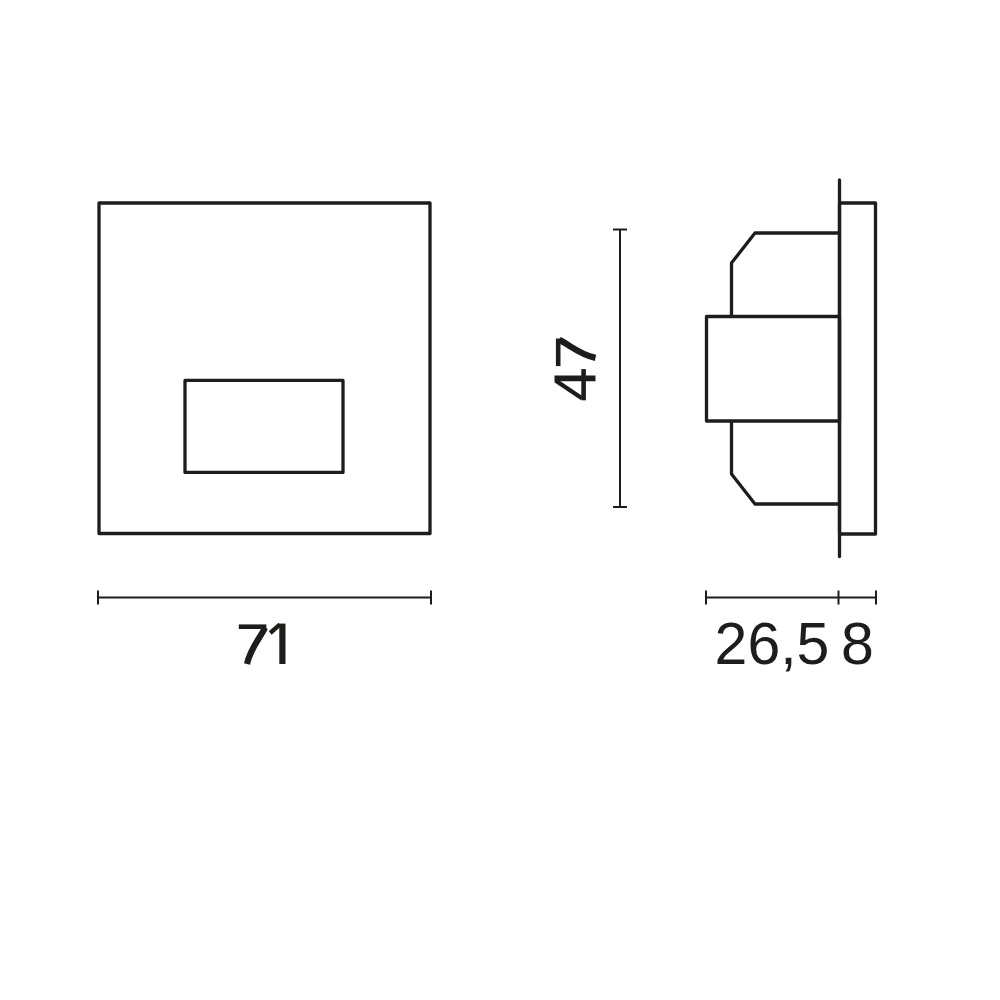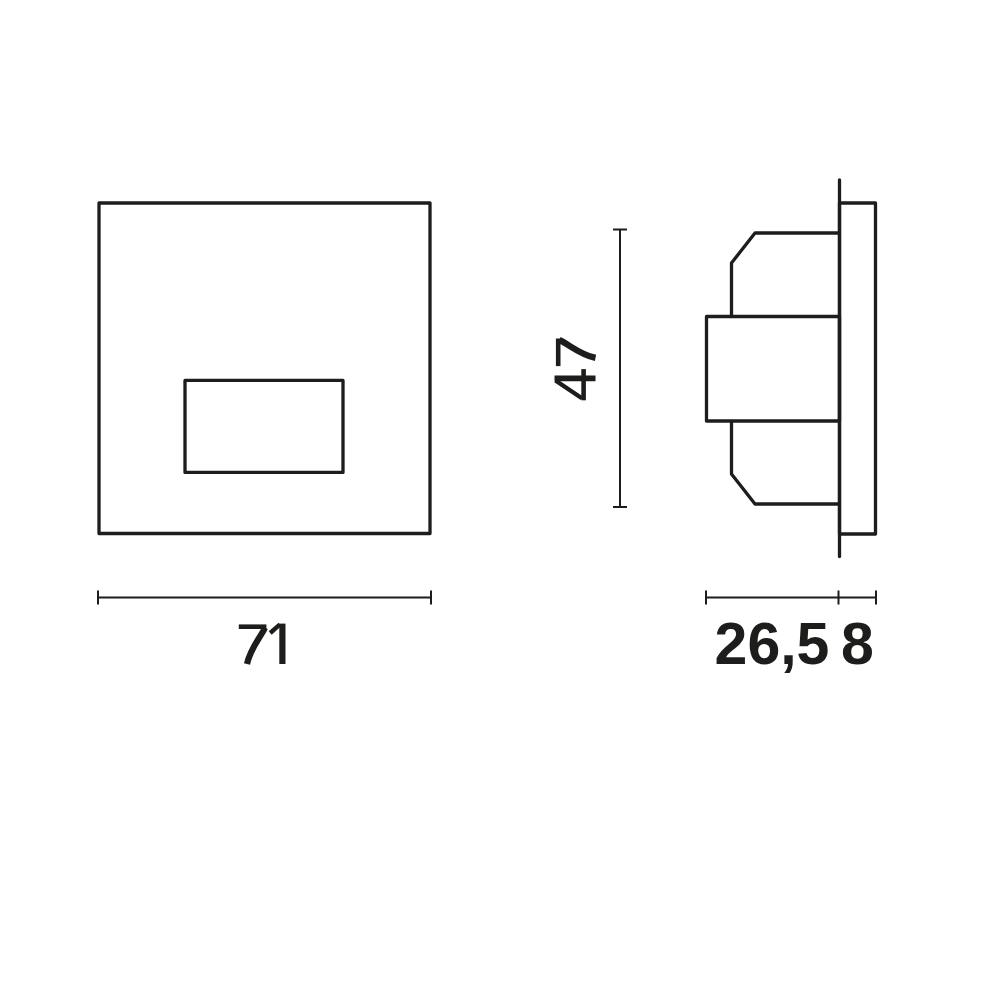--- a/index.html
+++ b/index.html
@@ -1,16 +1,16 @@
 <!DOCTYPE html>
 <html><head>
 <meta charset="utf-8">
 <style>
   html,body{margin:0;padding:0;background:#ffffff;}
-  .wrap{width:1000px;height:1000px;position:relative;background:#ffffff;font-weight:bold;}
+  .wrap{width:1000px;height:1000px;position:relative;background:#ffffff;}
   text{font-family:"Liberation Sans",sans-serif;fill:#1d1d1b;}
 </style>
 </head>
 <body>
 <div class="wrap">
 <svg width="1000" height="1000" viewBox="0 0 1000 1000" xmlns="http://www.w3.org/2000/svg">
   <defs>
     <g id="d7" stroke="#1d1d1b" fill="none">
       <path d="M 0.8 -37.3 H 28.4" stroke-width="4.6"></path>
       <path d="M 27 -36.2 C 22.5 -26.5, 12.5 -16, 9 0" stroke-width="6.2"></path>

